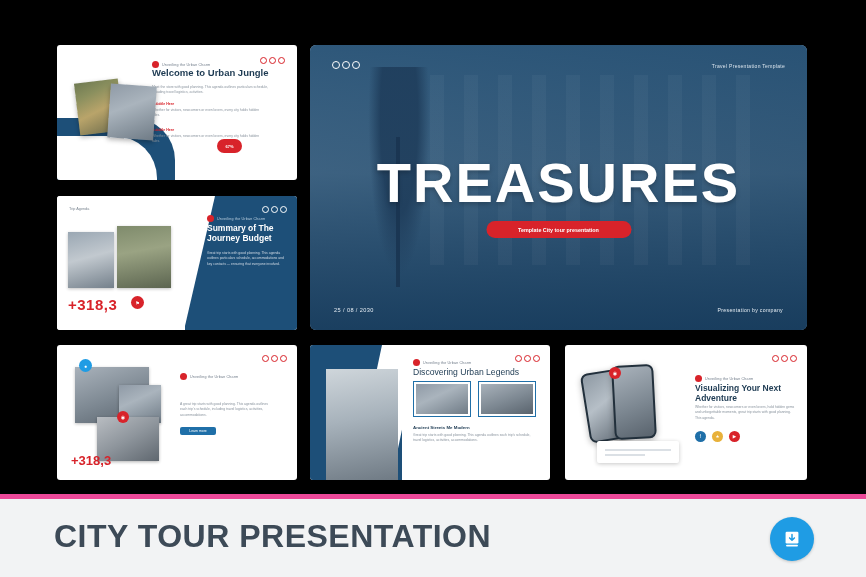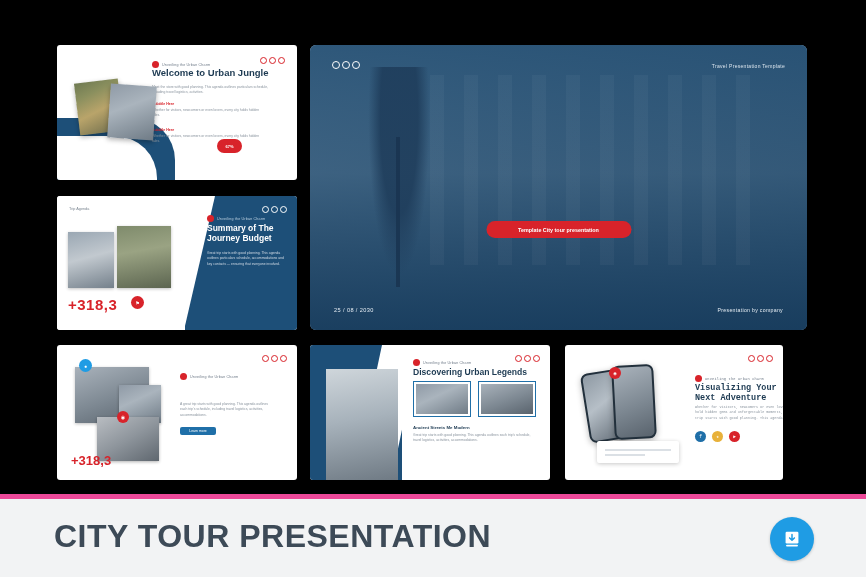--- a/index.html
+++ b/index.html
@@ -166,31 +166,31 @@
   #slide4 .s4-desc { position:absolute; left:123px; top:57px; width:95px; }
   #slide4 .s4-btn { position:absolute; left:123px; top:82px; width:36px; height:8px; }
   #slide4 .s4-logo { position:absolute; right:10px; top:10px; }
 
   
   #slide5 { left:310px; top:345px; width:240px; height:135px; }
   #slide5 .s5-left { position:absolute; left:0; top:0; width:92px; height:135px; background:#1d4f78; }
   #slide5 .s5-diag { position:absolute; left:72px; top:0; width:38px; height:135px; background:#fff; transform:skewX(-12deg); transform-origin:top left; }
   #slide5 .s5-girl { position:absolute; left:16px; top:24px; width:72px; height:111px; }
   #slide5 .s5-brand { position:absolute; left:103px; top:14px; }
-  #slide5 .s5-title { position:absolute; left:103px; top:22px; width:128px; font-size:8.6px; font-weight:bold; color:#1d3a52; }
+  #slide5 .s5-title { position:absolute; left:103px; top:22px; width:128px; font-size:8.6px; font-weight:normal; color:#1d3a52; }
   #slide5 .s5-card { position:absolute; top:36px; width:58px; height:36px; border:1px solid #1f6fa8; padding:2px; background:#fff; }
   #slide5 .s5-card .inner { width:100%; height:100%; }
   #slide5 .s5-c1 { left:103px; }
   #slide5 .s5-c2 { left:168px; }
   #slide5 .s5-sub { position:absolute; left:103px; top:80px; font-size:4.4px; font-weight:bold; color:#1d3a52; }
   #slide5 .s5-desc { position:absolute; left:103px; top:88px; width:125px; }
   #slide5 .s5-logo { position:absolute; right:10px; top:10px; }
 
   
-  #slide6 { left:565px; top:345px; width:218px; height:135px;font-family:Liberation Mono, monospace; }
+  #slide6 { left:565px; top:345px; width:242px; height:135px; }
   #slide6 .s6-phone {
     position:absolute; border-radius:7px; background:#22303c; padding:2px;
     box-shadow:0 2px 6px rgba(0,0,0,.3);
   }
   #slide6 .s6-phone .scr { width:100%; height:100%; border-radius:5px; }
   #slide6 .s6-p1 { left:20px; top:26px; width:40px; height:70px; transform:rotate(-9deg); }
   #slide6 .s6-p2 { left:48px; top:20px; width:42px; height:74px; transform:rotate(-3deg); }
   #slide6 .s6-dot { position:absolute; left:44px; top:22px; width:12px;height:12px;border-radius:50%;background:#d8232a;display:flex;align-items:center;justify-content:center;color:#fff;font-size:5px; }
   #slide6 .s6-card { position:absolute; left:32px; top:96px; width:82px; height:22px; background:#fff; box-shadow:0 1px 4px rgba(0,0,0,.22); border-radius:2px; }
   #slide6 .s6-card .bar { position:absolute; left:8px; top:8px; width:66px; height:1.6px; background:#dbe0e5; }
@@ -275,20 +275,21 @@
     <div class="hero-cols"></div>
     <div class="hero-tree"></div>
     <div class="hero-trunk"></div>
 
     <div class="logo-dots logo3">
       <span></span>
         <span></span>
         <span></span>
     </div>
     <div class="hero-tmpl">Travel Presentation Template</div>
+    <div class="hero-title">TREASURES</div>
     <div class="hero-btn">Template City tour presentation</div>
     <div class="hero-date">25 / 08 / 2030</div>
     <div class="hero-by">Presentation by company</div>
   </div>
 
   <div class="slide" id="slide4">
     <div class="ph ph-city s4-photo-big"></div>
     <div class="ph ph-street s4-photo-sm"></div>
     <div class="ph ph-bldg s4-photo-b2"></div>
     <div class="s4-dot">●</div>

